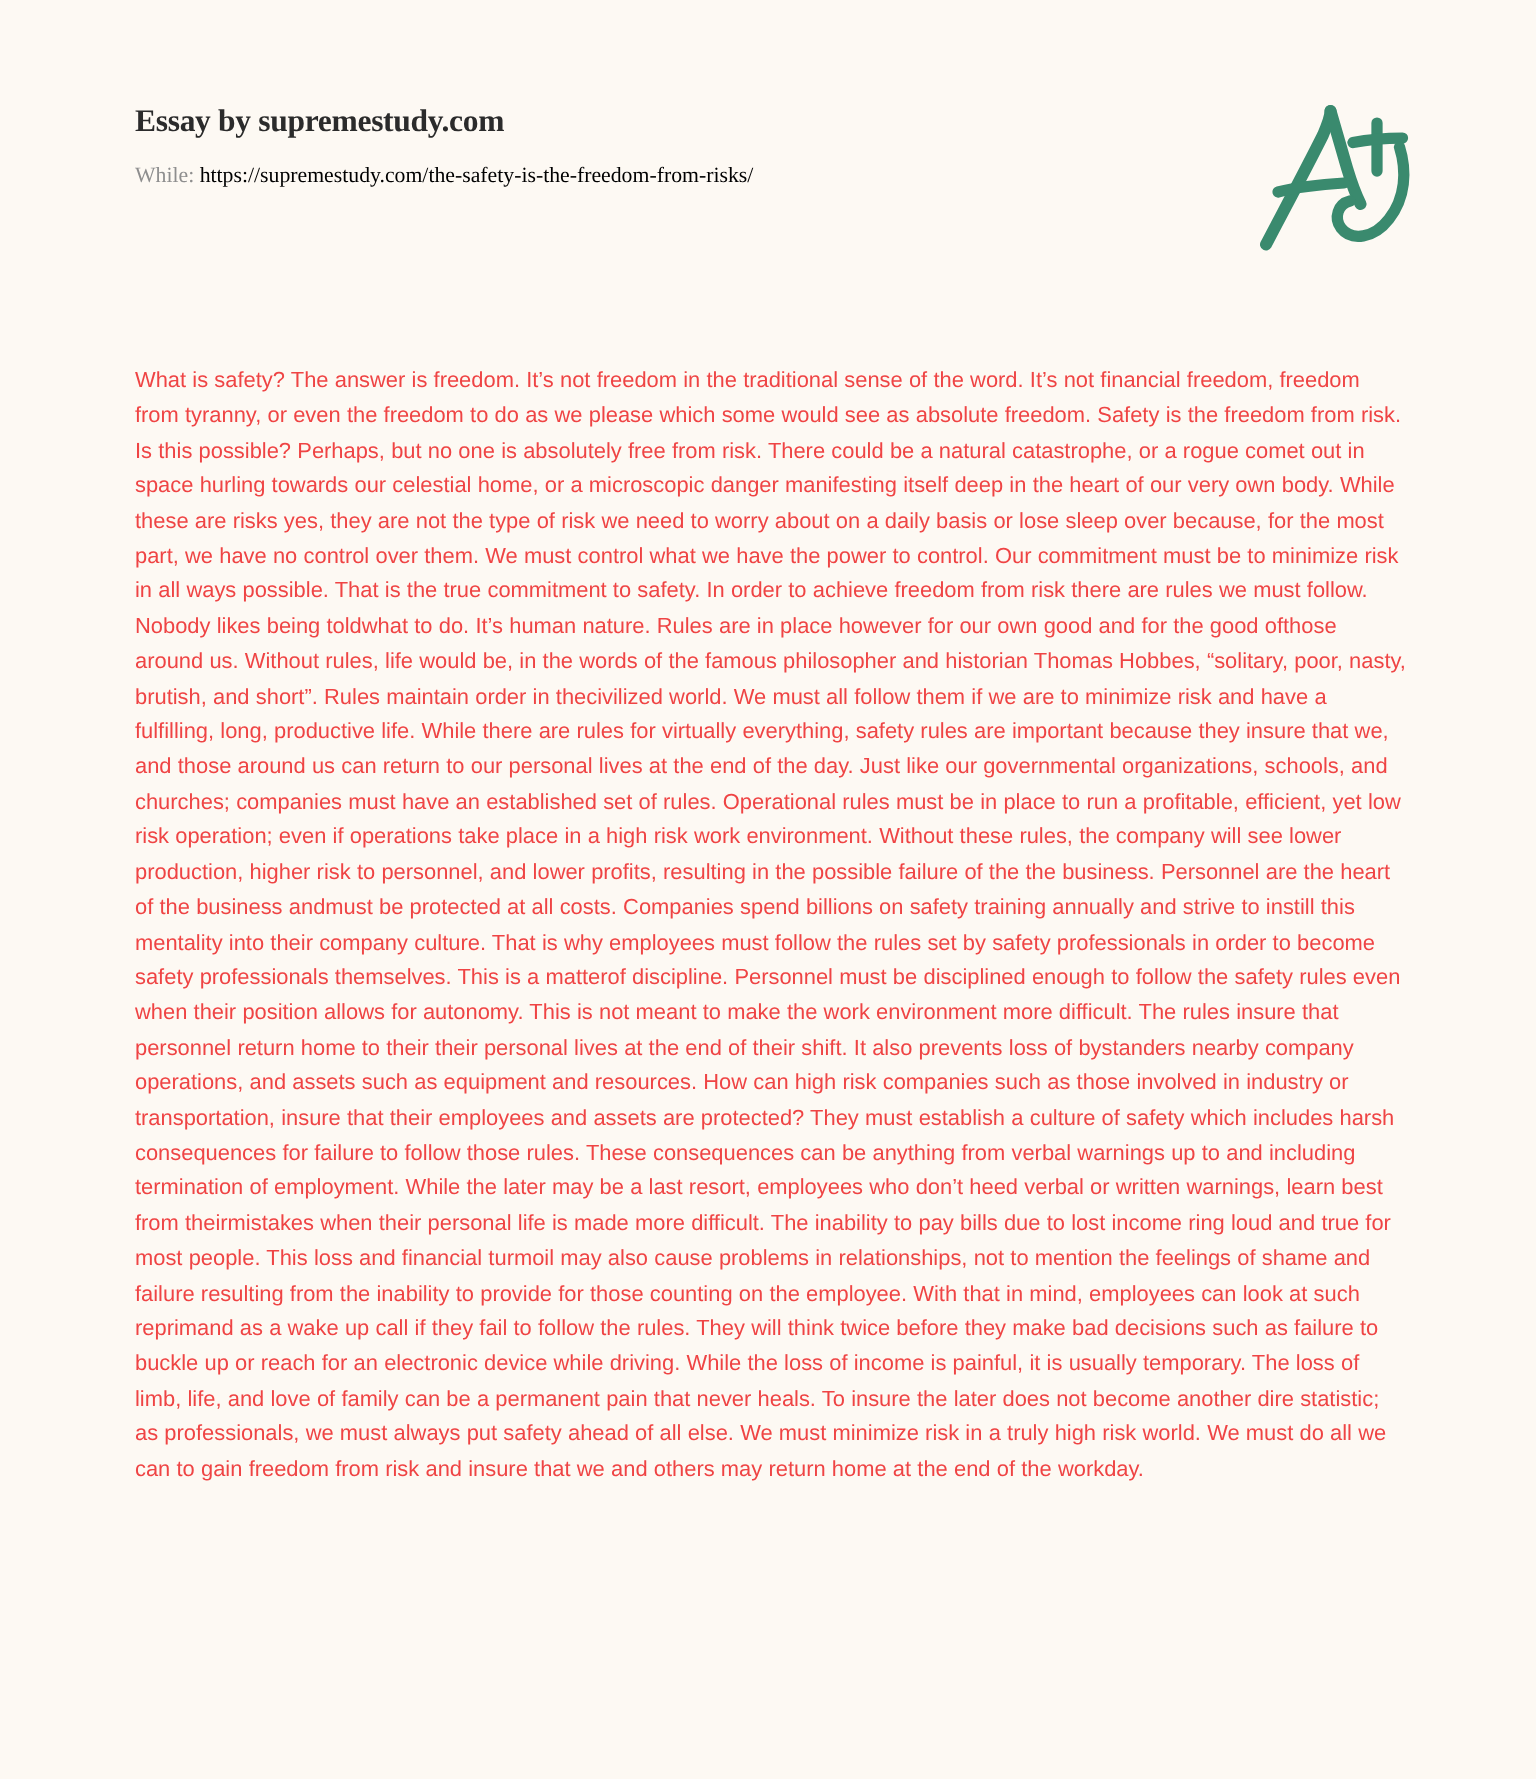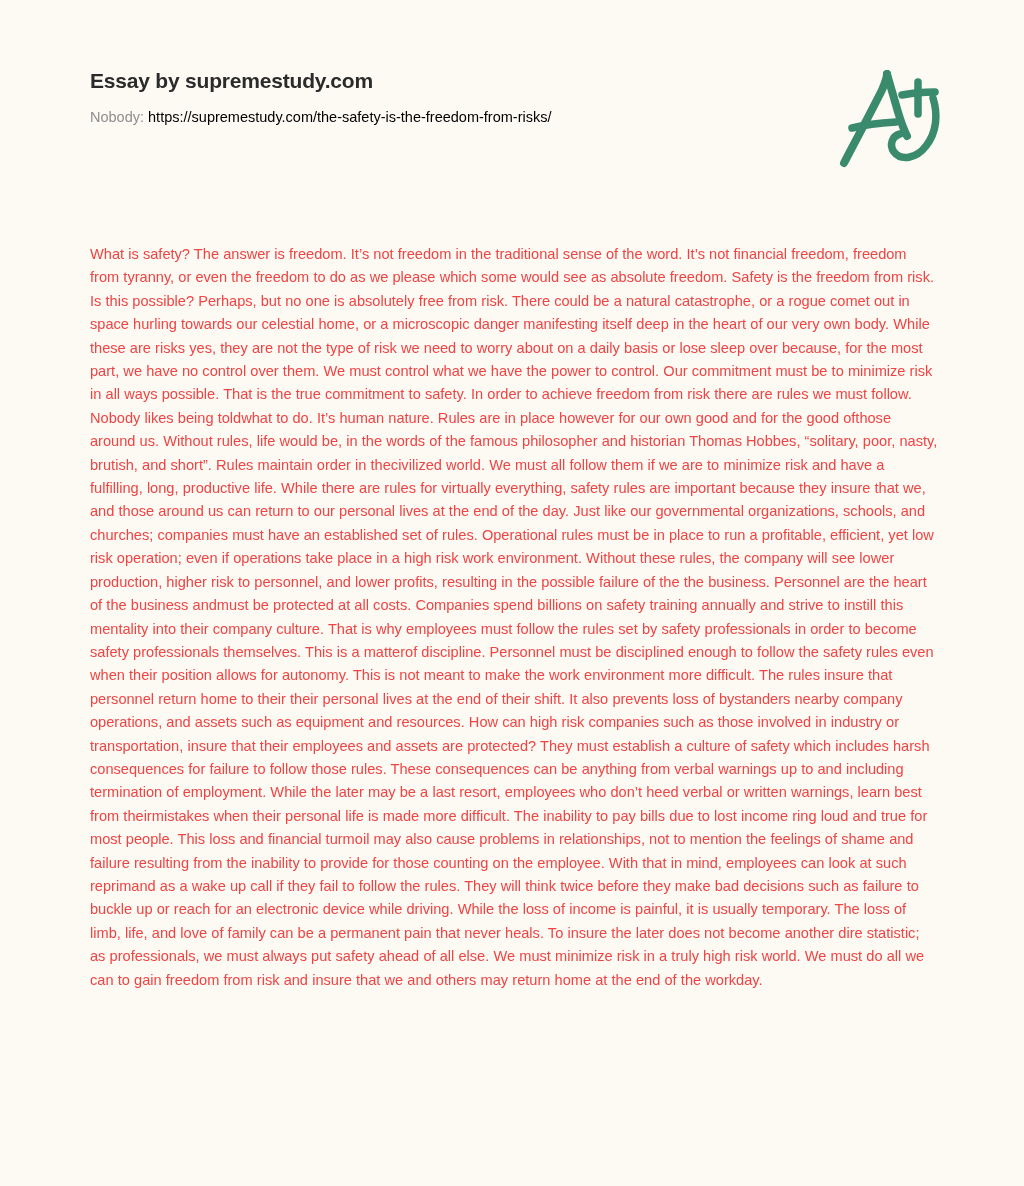--- a/index.html
+++ b/index.html
@@ -27,20 +27,21 @@
     position: absolute;
     top: 0;
     left: 0;
     width: 1024px;
     height: 200px;
   }
   .brand-block {
     position: absolute;
     left: 90px;
     top: 68px;
+    font-family: Liberation Serif, serif;
   }
   .brand-title {
     font-size: 21px;
     font-weight: bold;
     color: #2b2b2b;
     letter-spacing: -0.2px;
     line-height: 1.2;
     white-space: nowrap;
   }
   .source-line {
@@ -101,21 +102,21 @@
 </head>
 <body>
 
 <div class="page">
 
   <div class="header">
 
     <div class="brand-block">
       <div class="brand-title">Essay by supremestudy.com</div>
       <div class="source-line">
-        <span class="source-label">Nobody:</span>
+        <span class="source-label">While:</span>
         <span class="source-url">https://supremestudy.com/the-safety-is-the-freedom-from-risks/</span>
       </div>
     </div>
 
     <div class="logo">
       <svg viewBox="0 0 120 118" xmlns="http://www.w3.org/2000/svg">
         <g fill="none" stroke="#3a8a6e" stroke-linecap="round" stroke-linejoin="round">
 
           <path d="M14 101 C 26 78, 40 52, 52 28 C 55 21, 57 15, 57 12" stroke-width="8"></path>
 

